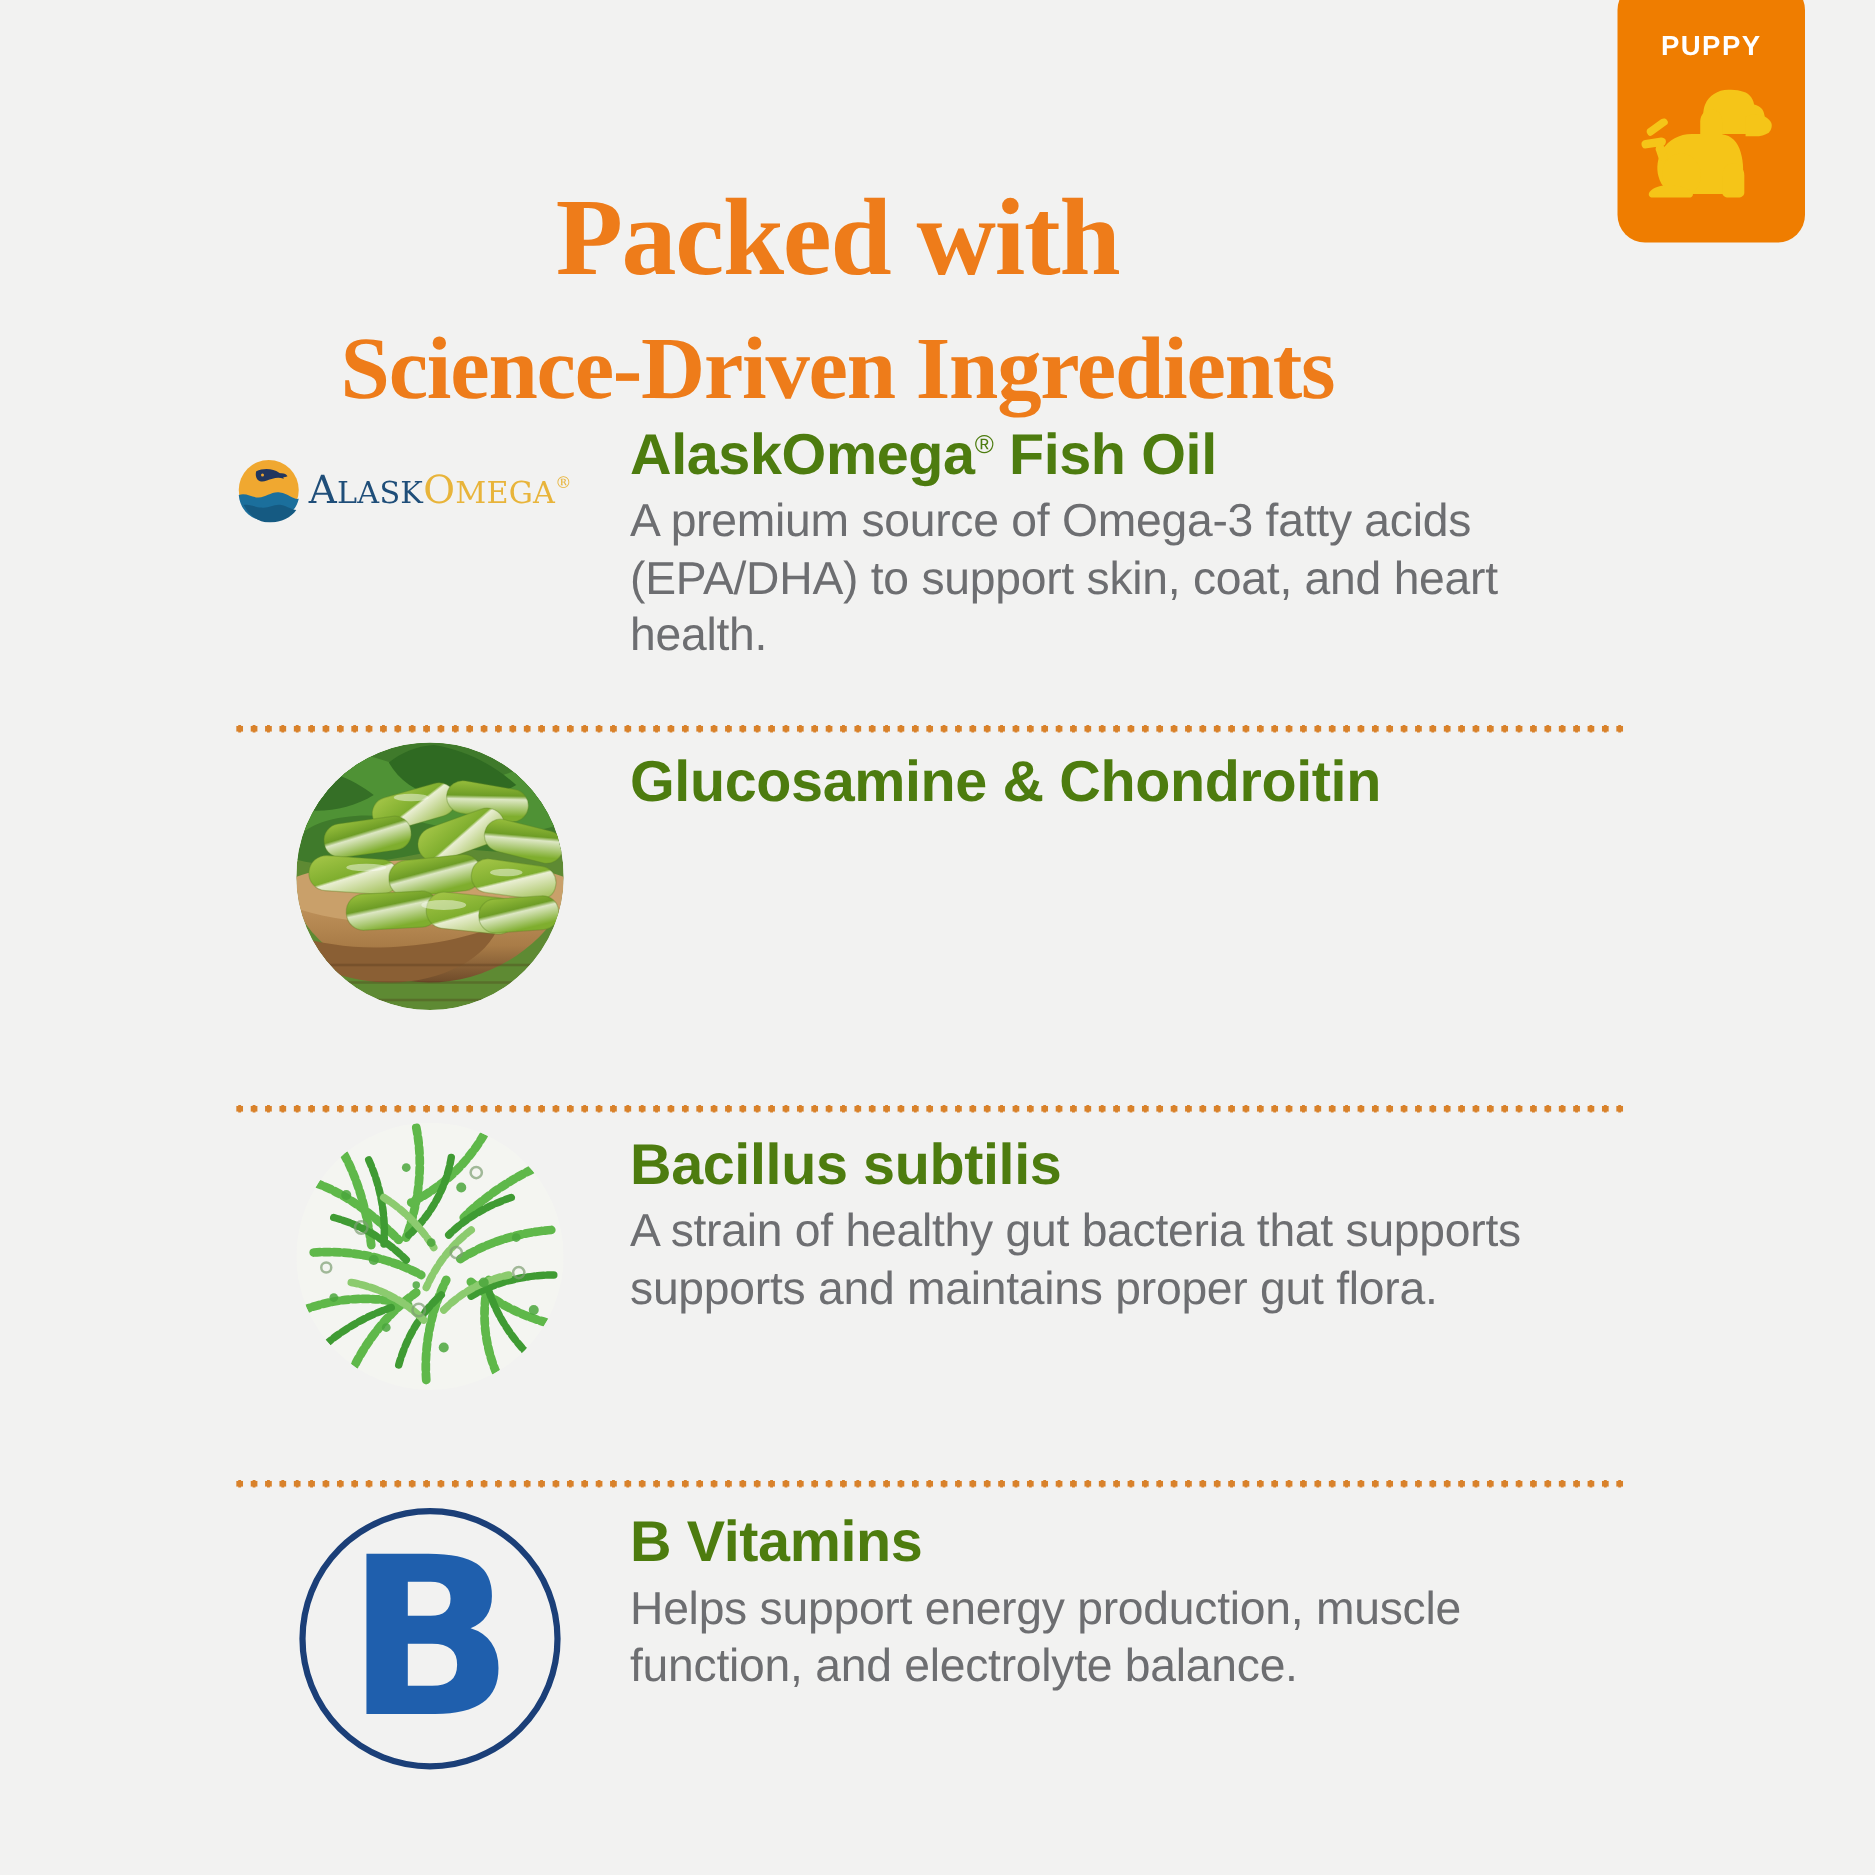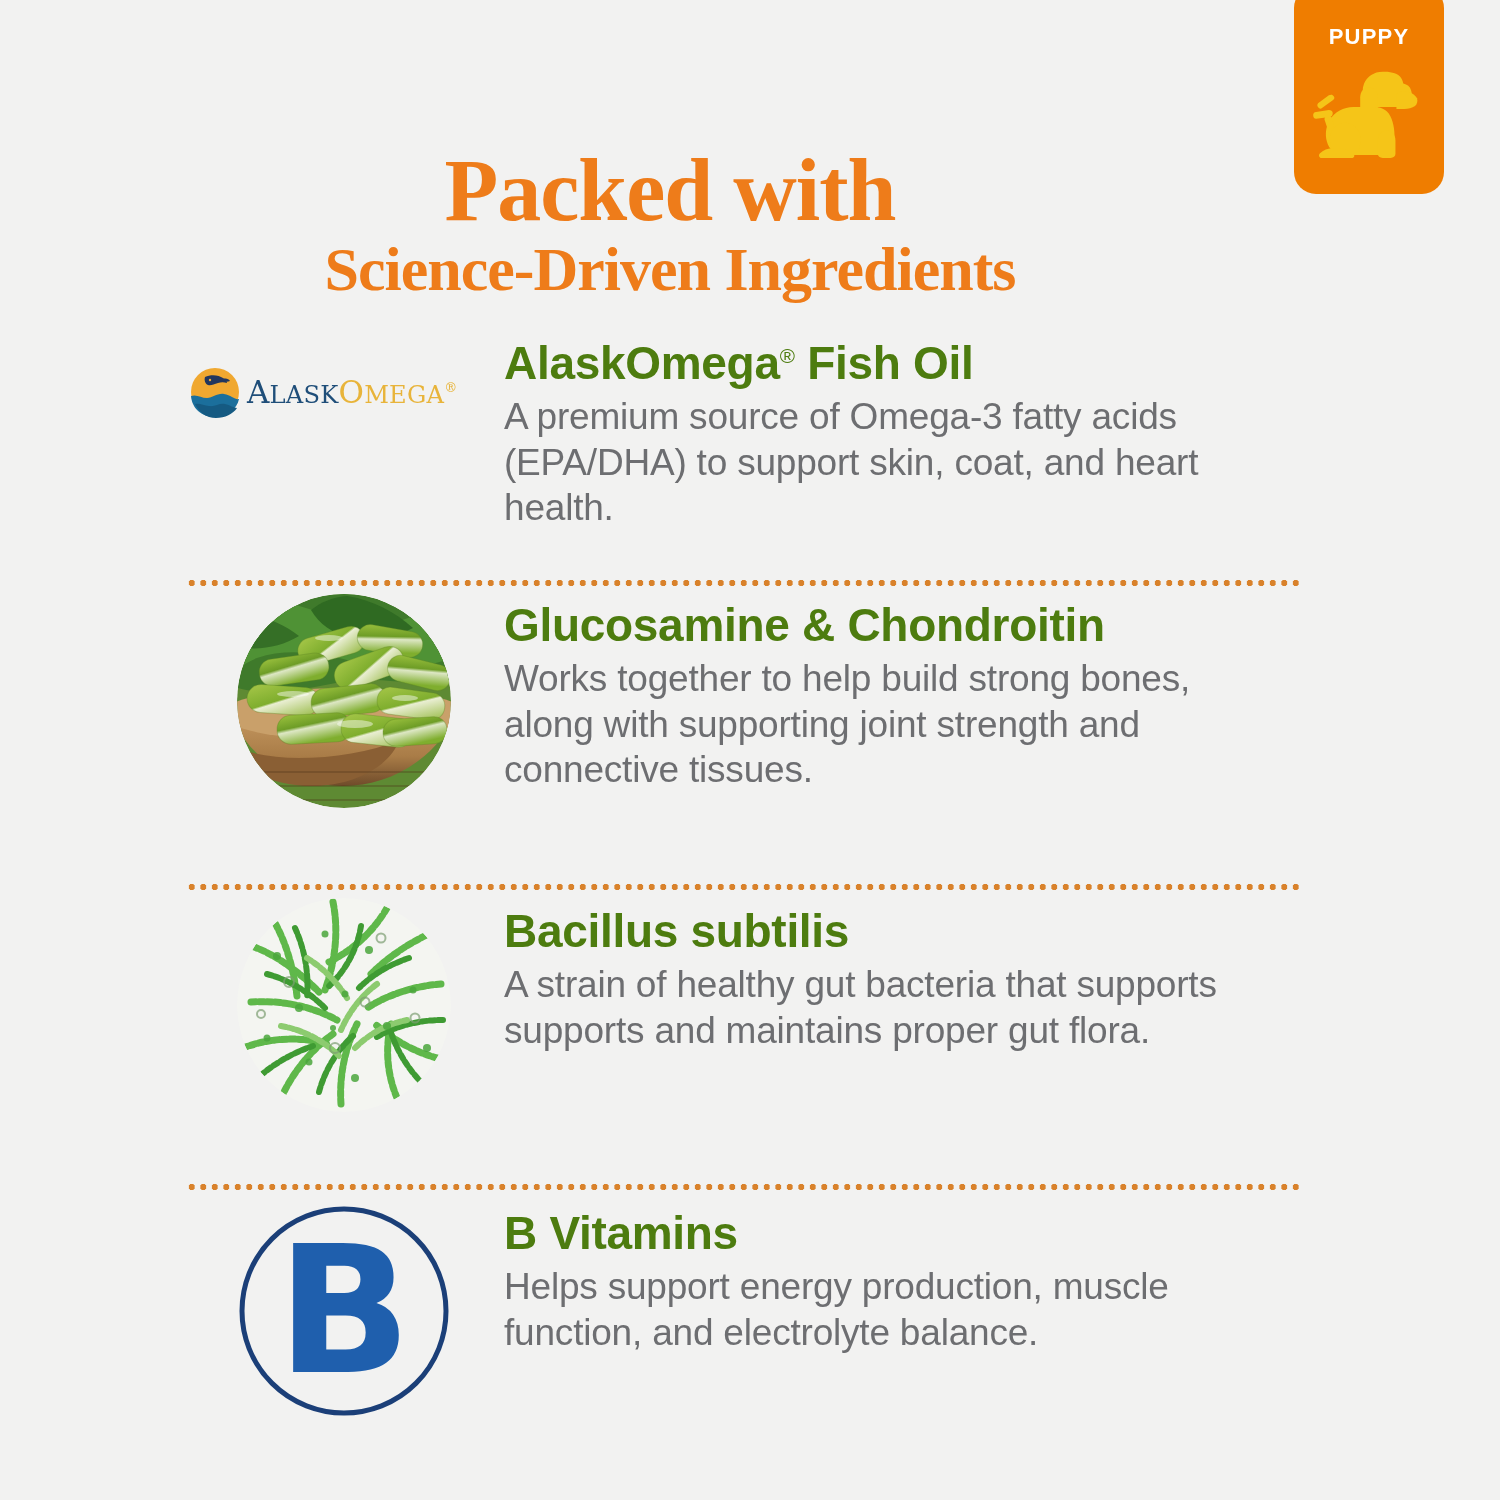--- a/index.html
+++ b/index.html
@@ -52,21 +52,21 @@
     width: 1340px;
     text-align: center;
     color: #ee7c1a;
     font-family: Liberation Serif, serif;
     font-weight: bold;
     font-size: 88px;
     line-height: 1.05;
     letter-spacing: -1px;
   }
   .headline .line1 { display: block; }
-  .headline .line2 { display: block; font-size: 62px; }
+  .headline .line2 { display: block; font-size: 71px; margin-top: 21px; }
 
   
   .rows {
     position: absolute;
     left: 0;
     top: 336px;
     width: 1500px;
   }
   .row {
     display: flex;
@@ -290,21 +290,20 @@
               <ellipse cx="56" cy="100" rx="16" ry="3"></ellipse>
               <ellipse cx="118" cy="130" rx="18" ry="4"></ellipse>
               <ellipse cx="168" cy="104" rx="13" ry="3"></ellipse>
             </g>
           </g>
         </svg>
       </div>
     </div>
     <div class="row-text">
       <h2 class="row-title">Glucosamine &amp; Chondroitin</h2>
-      <p class="row-desc">Works together to help build strong bones, along with supporting joint strength and connective tissues.</p>
     </div>
   </div>
 
   <div class="divider"></div>
 
   <div class="row row-3">
     <div class="row-media">
       <div class="photo-circle">
         <svg viewBox="0 0 214 214" aria-hidden="true">
           <defs>

